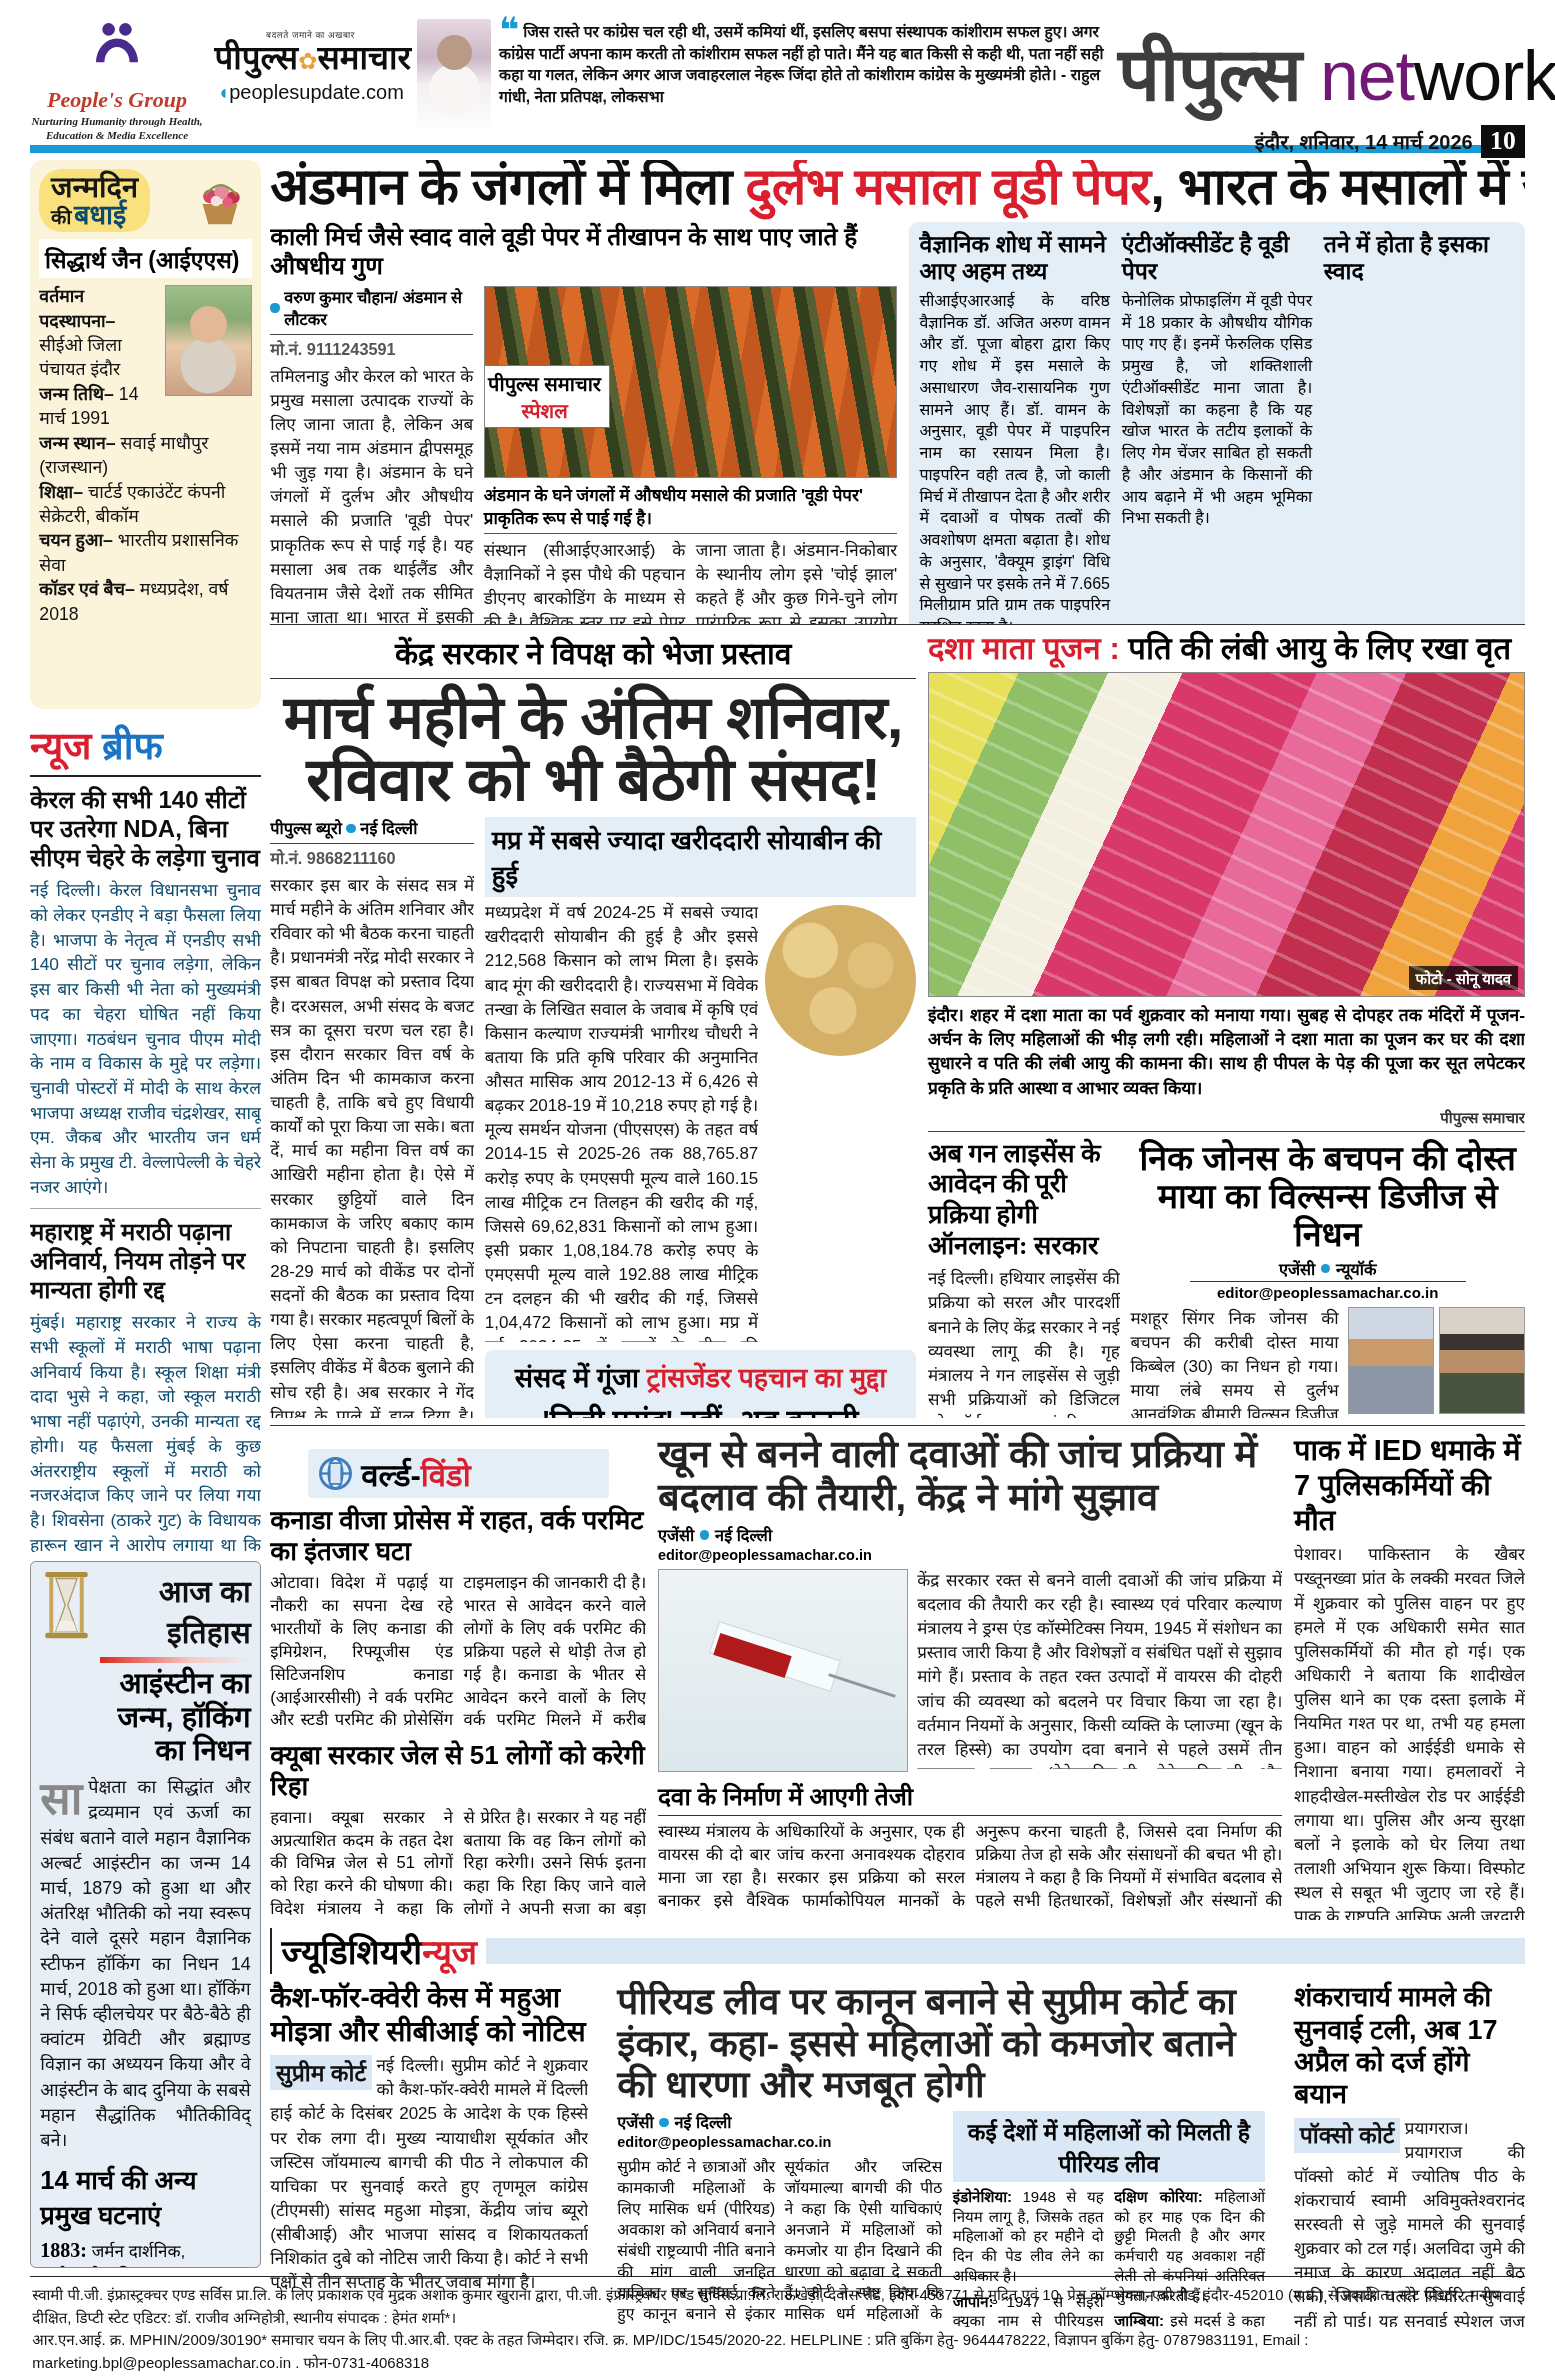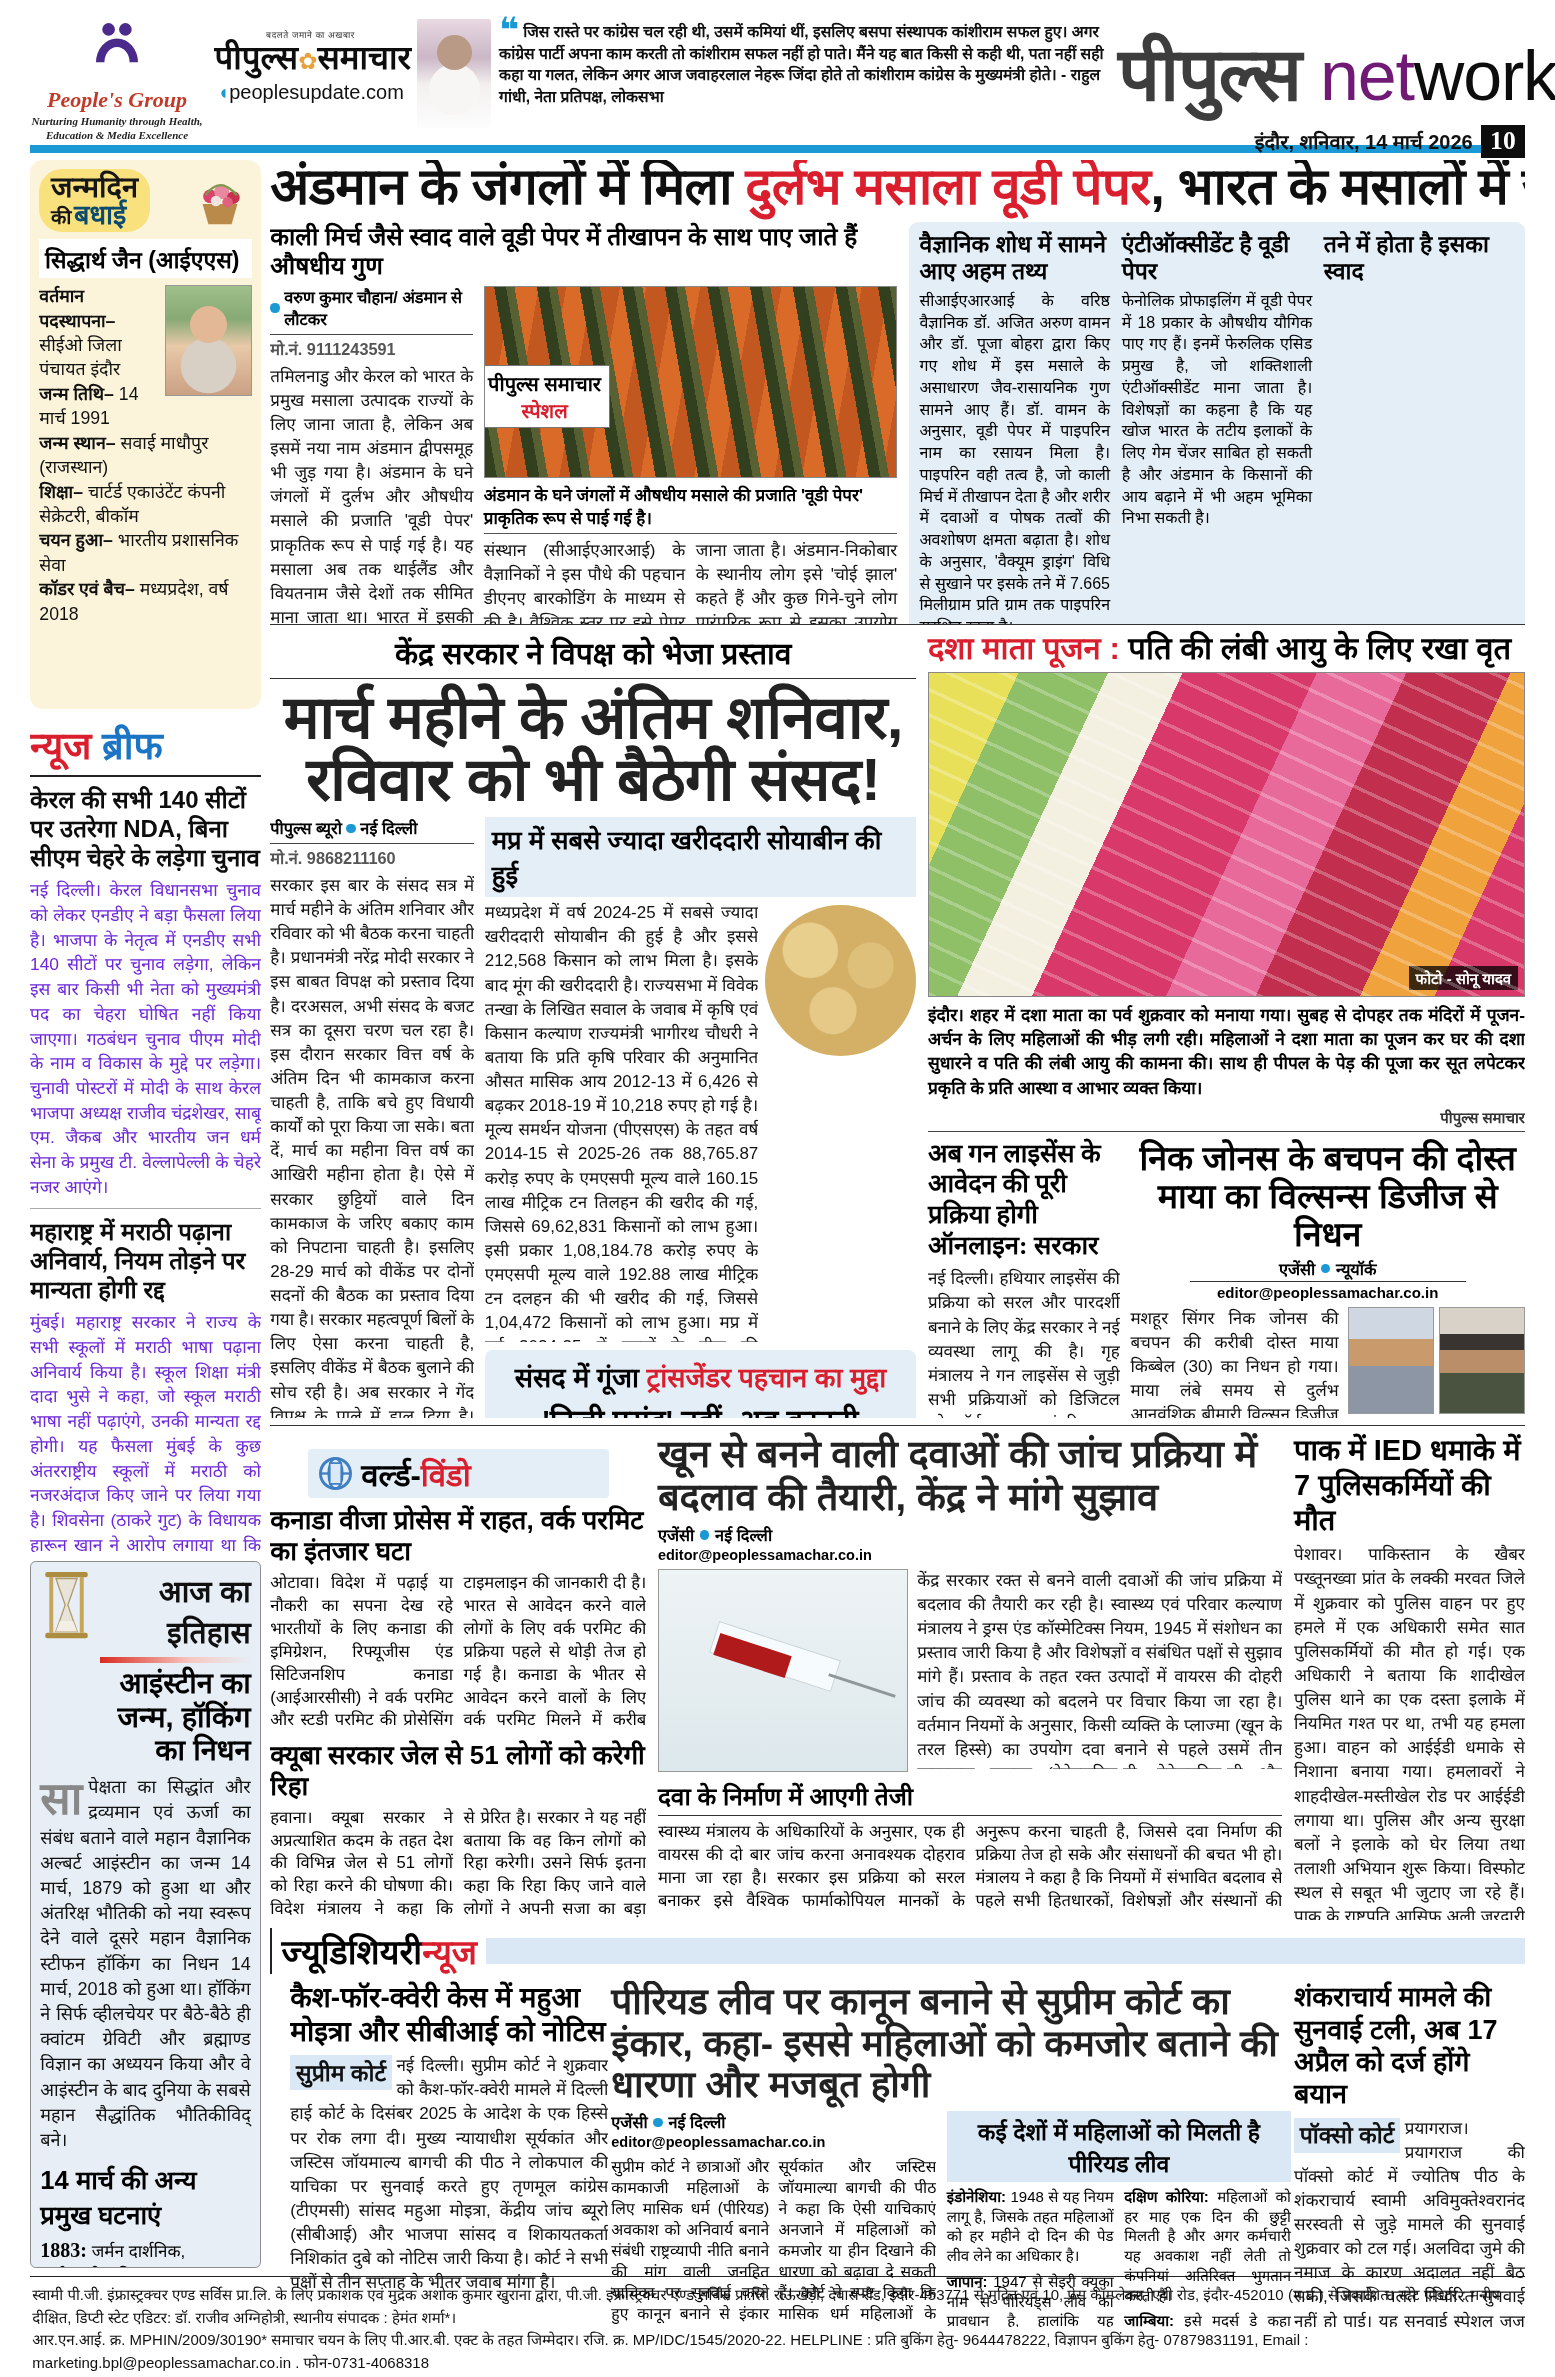--- a/index.html
+++ b/index.html
@@ -55,21 +55,21 @@
   .bd-photo::after{ content:""; position:absolute; left:24.4px; top:20px; width:37px; height:37px; border-radius:50%; background:#e3b896; box-shadow:0 41px 0 9.3px #d8cfc5; }
   .bd-details { font-size:17.7px; line-height:1.38; margin-top:5.8px; color:#111; }
   .bd-details b { font-weight:800; }
 
   
   .nb-head { font-size:38px; font-weight:800; border-bottom:2.3px solid #222; padding-bottom:4.6px; }
   .nb-red { color:#d91f2d; } .nb-blue { color:#1b74c4; }
   .brief { border-bottom:1.2px solid #aaa; padding:8.1px 0; }
   .brief:last-child { border-bottom:none; }
   .brief h3 { font-size:24px; line-height:1.22; font-weight:800; color:#0d0d0d; margin-bottom:5.8px; }
-  .brief p { font-size:17.4px; line-height:1.42; color:#6d28d9; }
+  .brief p { font-size:17.4px; line-height:1.42; color:#0c4a6e; }
   .nb-wrap { height:864px; overflow:hidden; }
 
   
   .hist-box { background:#e7eef5; border:1.2px solid #8d8d8d; border-radius:5.8px; padding:8.1px 9.3px; height:732px; overflow:hidden; }
   .hist-top { display:flex; gap:7px; }
   .hist-right { flex:1; }
   .hist-title { font-size:30px; font-weight:800; color:#101010; text-align:right; }
   .hist-accent { height:5.8px; background:linear-gradient(90deg,#d92b1f,#f7c8c2 60%,#e7eef5); margin:4.6px 0; }
   .hist-head { font-size:29px; font-weight:800; line-height:1.15; text-align:right; }
   .hist-body { font-size:18px; line-height:1.4; margin-top:8.1px; color:#111; }
@@ -174,21 +174,21 @@
   .blood-right { flex:1; min-width:0; }
   .subbox-t { font-size:24.4px; font-weight:800; border-bottom:1.7px solid #333; padding-bottom:3.5px; margin-bottom:4.6px; }
   .pak { width:231px; flex:none; }
   .pak h3 { font-size:29px; font-weight:800; line-height:1.2; margin-bottom:5.8px; }
 
   
   .jud-band { display:flex; align-items:center; gap:9.3px; margin:8.1px 0 7px; }
   .jud-label { font-size:34px; font-weight:800; border-left:2.3px solid #222; padding-left:9.3px; }
   .jud-label .red { color:#d91f2d; }
   .jud-bar { flex:1; height:25.6px; background:#d9e8f4; }
-  .row4 { display:flex; gap:3px; height:346px; overflow:hidden;margin-left:20px; }
+  .row4 { display:flex; gap:29px; height:346px; overflow:hidden; }
   .cash { width:318px; flex:none; }
   .cash h3 { font-size:28px; font-weight:800; line-height:1.2; margin-bottom:5.8px; }
   .hl-chip { display:inline-block; background:#d9e8f4; font-size:23px; font-weight:800; padding:1.2px 5.8px; margin:1.2px 4.6px 1.2px 0; float:left; }
   .period { flex:1; min-width:0; }
   .period h2 { font-size:37px; font-weight:800; line-height:1.12; color:#222; }
   .period-flex { display:flex; gap:10.5px; margin-top:5.8px; }
   .period-body { width:325px; flex:none; columns:2; column-gap:9.3px; font-size:15.7px; line-height:1.34; text-align:justify; }
   .pl-box { flex:1; min-width:0; }
   .pl-title { background:#d9e8f4; font-size:23px; font-weight:800; text-align:center; padding:3.5px 5.8px; margin-bottom:4.6px; }
   .pl-cols { columns:2; column-gap:10.5px; font-size:15px; line-height:1.32; text-align:justify; }

